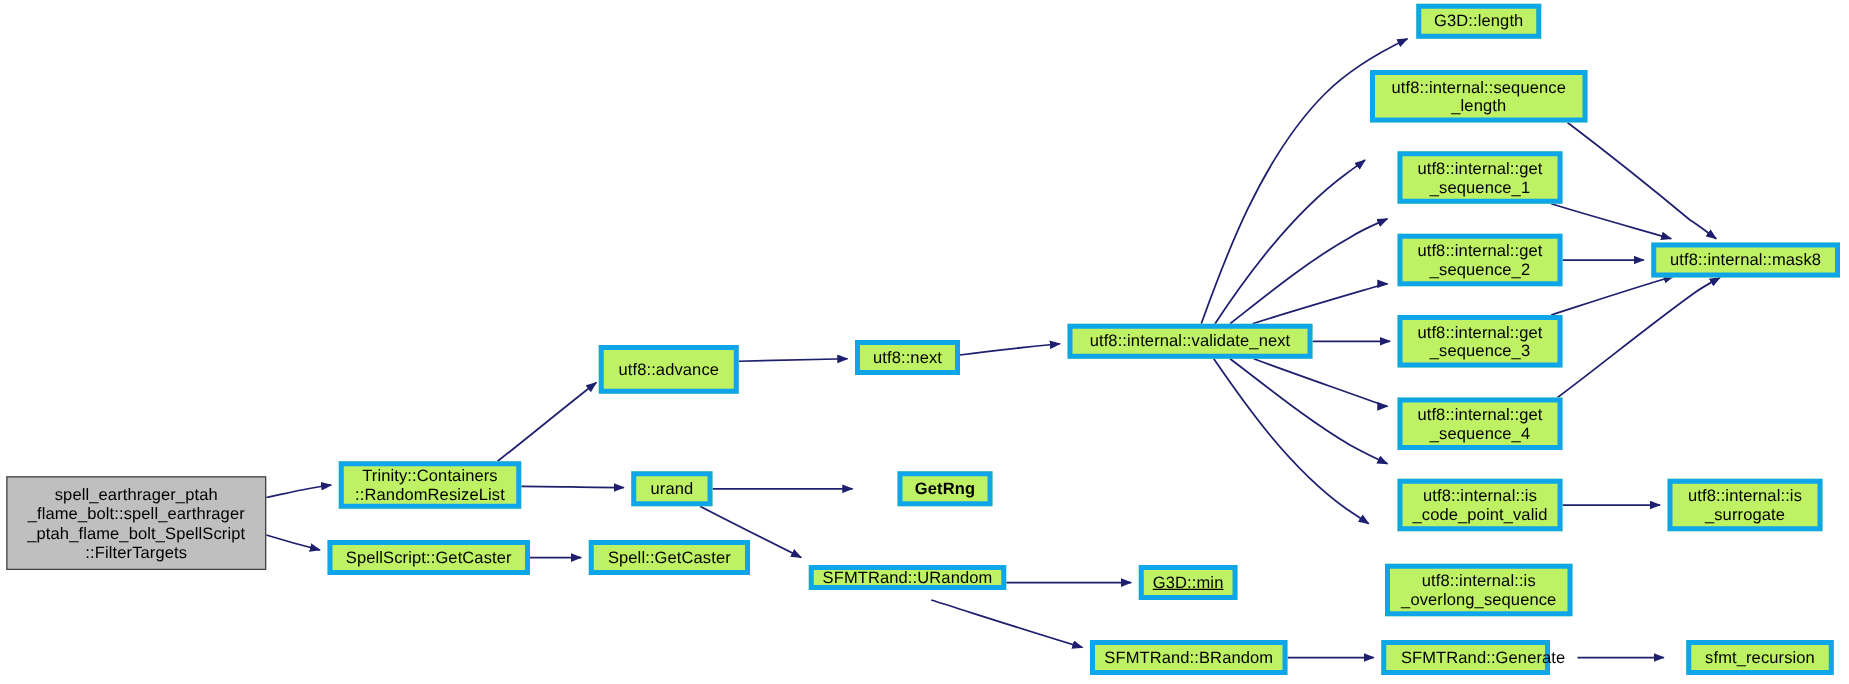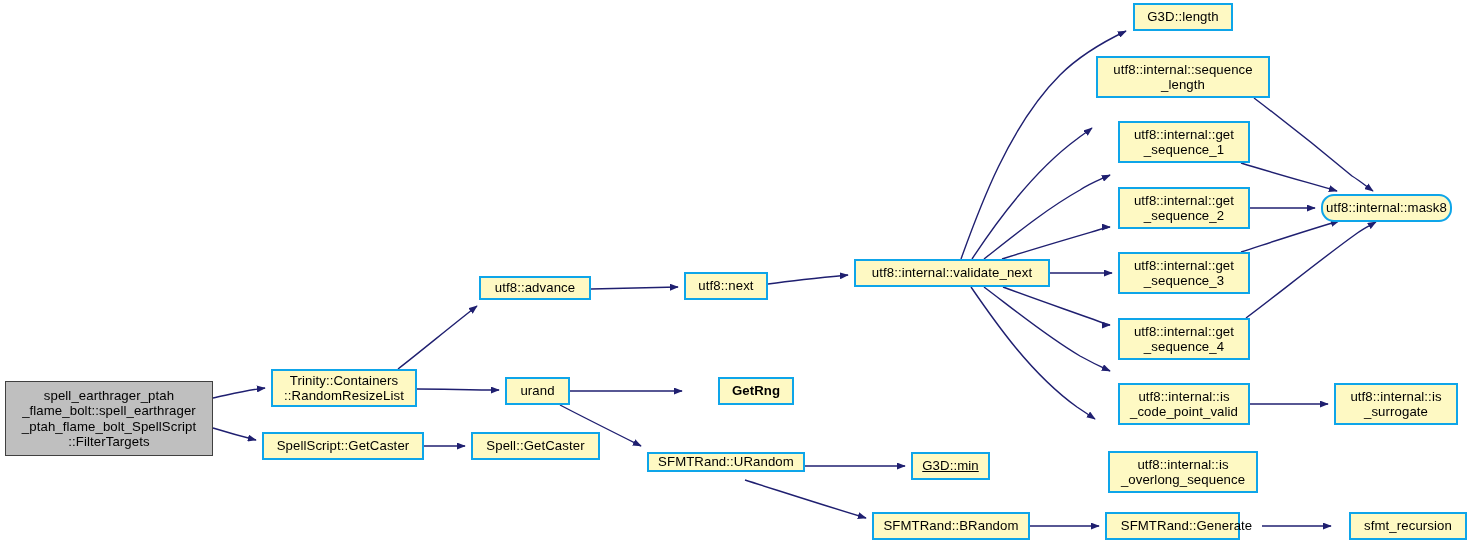--- a/index.html
+++ b/index.html
@@ -24,22 +24,22 @@
     height: 547px;
     pointer-events: none;
   }
   .node {
     position: absolute;
     box-sizing: border-box;
     display: flex;
     align-items: center;
     justify-content: center;
     text-align: center;
-    background: #fef9c3;
-    border: 2px solid #0ea5e9;
+    background: #bef264;
+    border: 4px solid #0ea5e9;
     color: #000000;
     font-size: 13.2px;
     line-height: 15.5px;
     letter-spacing: 0.1px;
     white-space: pre-line;
     z-index: 5;
   }
   .node.root {
     background: #bfbfbf;
     border: 1px solid #404040;
@@ -92,21 +92,21 @@
   </svg>
   <div id="nodes-group">
       <div class="node root" style="left: 5px; top: 381px; width: 208px; height: 75px; justify-content: center;"><span class="node-label">spell_earthrager_ptah
 _flame_bolt::spell_earthrager
 _ptah_flame_bolt_SpellScript
 ::FilterTargets</span></div>
       <div class="node" style="left: 271px; top: 369px; width: 146px; height: 38px;"><span class="node-label">Trinity::Containers
 ::RandomResizeList</span></div>
       <div class="node" style="left: 262px; top: 432px; width: 162px; height: 28px;"><span class="node-label">SpellScript::GetCaster</span></div>
       <div class="node" style="left: 471px; top: 432px; width: 129px; height: 28px;"><span class="node-label">Spell::GetCaster</span></div>
-      <div class="node" style="left: 479px; top: 276px; width: 112px; height: 24px;"><span class="node-label">utf8::advance</span></div>
+      <div class="node" style="left: 479px; top: 276px; width: 112px; height: 39px;"><span class="node-label">utf8::advance</span></div>
       <div class="node" style="left: 684px; top: 272px; width: 84px; height: 28px;"><span class="node-label">utf8::next</span></div>
       <div class="node" style="left: 854px; top: 259px; width: 196px; height: 28px;"><span class="node-label">utf8::internal::validate_next</span></div>
       <div class="node" style="left: 505px; top: 377px; width: 65px; height: 28px;"><span class="node-label">urand</span></div>
       <div class="node" style="left: 718px; top: 377px; width: 76px; height: 28px; font-weight: bold;"><span class="node-label">GetRng</span></div>
       <div class="node" style="left: 647px; top: 452px; width: 158px; height: 20px;"><span class="node-label">SFMTRand::URandom</span></div>
       <div class="node" style="left: 911px; top: 452px; width: 79px; height: 28px; text-decoration: underline;"><span class="node-label">G3D::min</span></div>
       <div class="node" style="left: 872px; top: 512px; width: 158px; height: 28px;"><span class="node-label">SFMTRand::BRandom</span></div>
       <div class="node" style="left: 1105px; top: 512px; width: 135px; height: 28px; padding-left: 28px;"><span class="node-label">SFMTRand::Generate</span></div>
       <div class="node" style="left: 1337px; top: 512px; width: 118px; height: 28px; margin-left: 12px;"><span class="node-label">sfmt_recursion</span></div>
       <div class="node" style="left: 1133px; top: 3px; width: 100px; height: 28px;"><span class="node-label">G3D::length</span></div>
@@ -117,17 +117,17 @@
       <div class="node" style="left: 1118px; top: 187px; width: 132px; height: 42px;"><span class="node-label">utf8::internal::get
 _sequence_2</span></div>
       <div class="node" style="left: 1118px; top: 252px; width: 132px; height: 42px;"><span class="node-label">utf8::internal::get
 _sequence_3</span></div>
       <div class="node" style="left: 1118px; top: 318px; width: 132px; height: 42px;"><span class="node-label">utf8::internal::get
 _sequence_4</span></div>
       <div class="node" style="left: 1118px; top: 383px; width: 132px; height: 42px;"><span class="node-label">utf8::internal::is
 _code_point_valid</span></div>
       <div class="node" style="left: 1108px; top: 451px; width: 150px; height: 42px;"><span class="node-label">utf8::internal::is
 _overlong_sequence</span></div>
-      <div class="node" style="left: 1321px; top: 194px; width: 131px; height: 28px; border-radius: 13px;"><span class="node-label">utf8::internal::mask8</span></div>
+      <div class="node" style="left: 1321px; top: 194px; width: 151px; height: 28px;"><span class="node-label">utf8::internal::mask8</span></div>
       <div class="node" style="left: 1334px; top: 383px; width: 124px; height: 42px;"><span class="node-label">utf8::internal::is
 _surrogate</span></div>
     </div>
 </div>
 
 </body></html>

